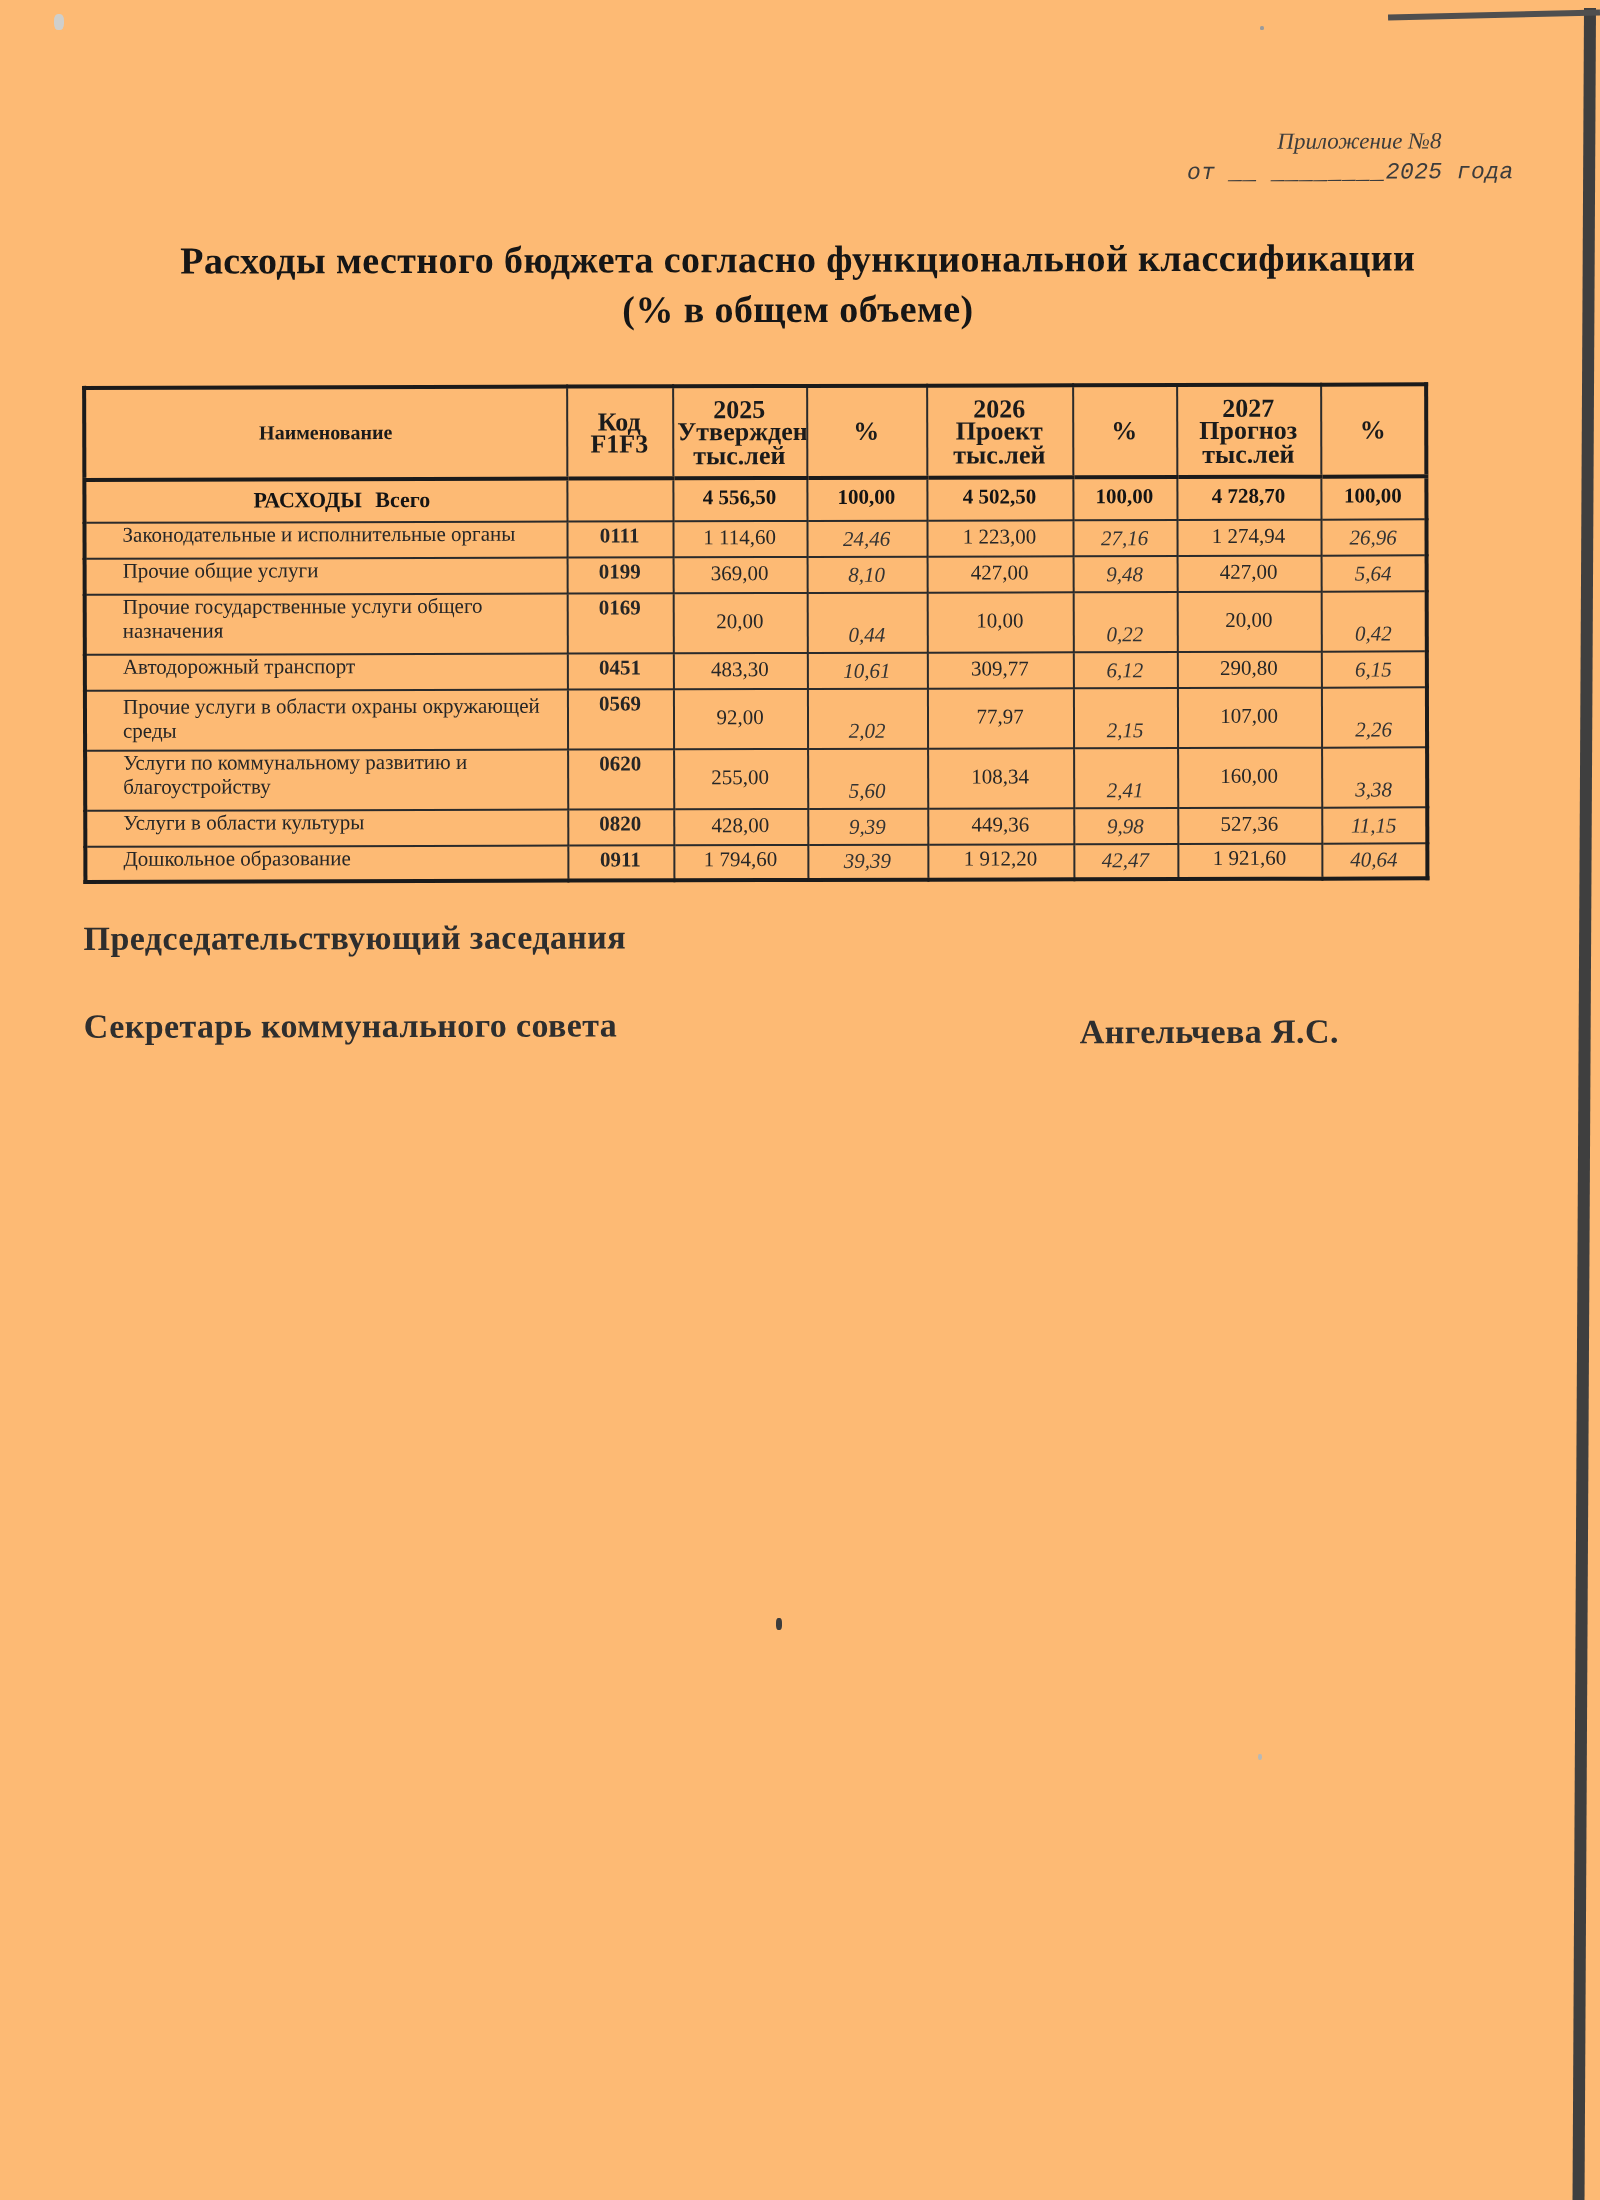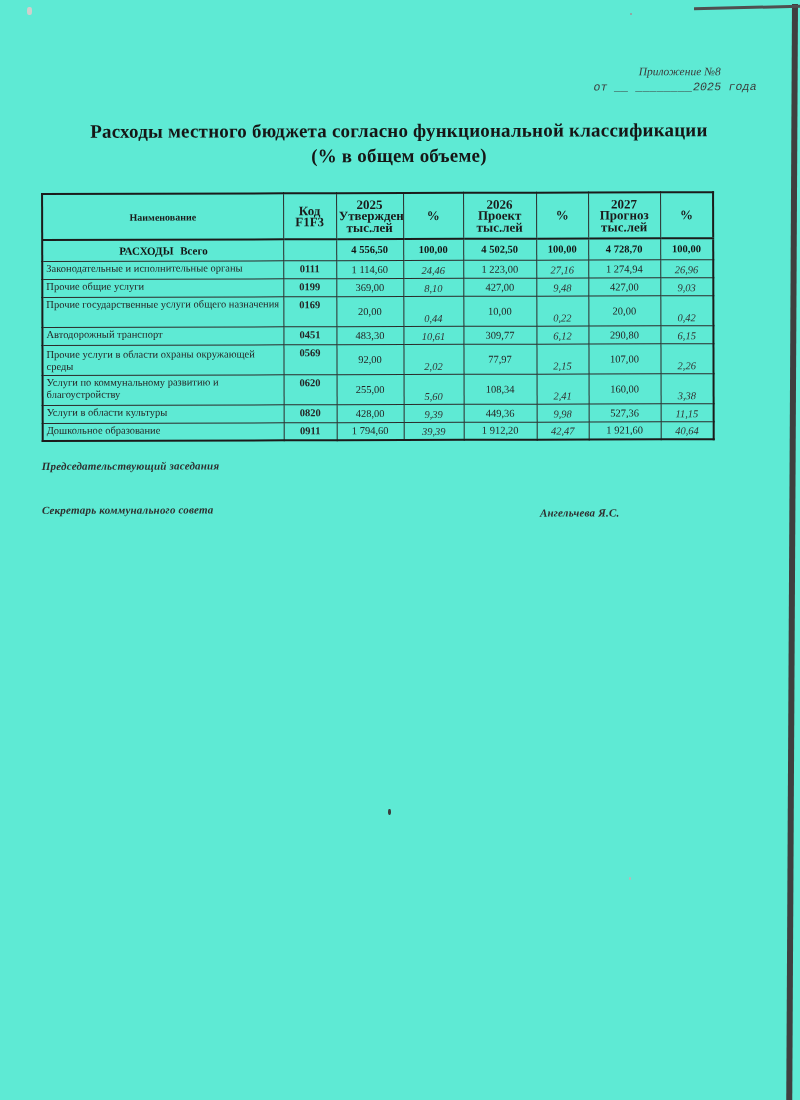--- a/index.html
+++ b/index.html
@@ -1,17 +1,17 @@
 <!DOCTYPE html>
 <html><head>
 <meta charset="utf-8">
 <style>
   html,body{margin:0;padding:0;background:#e8e8e6;}
   .page{
-    position:relative;width:800px;height:1100px;background:#5eead4;
+    position:relative;width:800px;height:1100px;background:#fdba74;
     overflow:hidden;font-family:"Liberation Serif","DejaVu Serif",serif;color:#1f1f1f;
   }
   .scan-rotate{position:absolute;inset:0;transform:rotate(-0.15deg);transform-origin:50% 50%;}
 
   
   .appendix{position:absolute;top:64px;right:40px;width:330px;text-align:right;
     font-style:italic;font-size:11.5px;line-height:16px;color:#3c3c3c;}
   .appendix .l1{padding-right:38px;}
   .appendix .l3{padding-right:2px;letter-spacing:.2px;font-family:Liberation Mono, monospace;}
 
@@ -25,31 +25,31 @@
   table.budget th,table.budget td{border:1px solid #2b2b2b;overflow:hidden;}
   thead tr{height:46px;}
   th{font-weight:bold;text-align:center;vertical-align:middle;color:#1b1b1b;
     border-bottom:2px solid #1b1b1b !important;}
   th.h-name{font-size:10px;}
   th.h-small{font-size:13px;line-height:11.5px;padding:4px 2px;}
   tbody tr{height:18px;}
   tbody tr.total-row{height:21px;}
   tbody tr:nth-child(4),tbody tr:nth-child(6),tbody tr:nth-child(7){height:30px;}
   td{font-size:10.5px;color:#262626;}
-  td.c-name{text-align:left;vertical-align:top;padding:1px 2px 1px 3px;font-size:10.5px;line-height:12.5px;}
+  td.c-name{text-align:left;vertical-align:top;padding:1px 2px 1px 18px;font-size:10.5px;line-height:12.5px;}
   td.c-code{text-align:center;vertical-align:top;font-weight:bold;padding-top:2px;font-size:10.5px;}
   td.c-amt{text-align:center;vertical-align:middle;margin-left:32px;}
   td.c-pct{text-align:center;vertical-align:bottom;font-style:italic;padding-bottom:2px;color:#333;}
   tbody tr:nth-child(6) td.c-name{vertical-align:bottom;}
   tr.total-row td{font-weight:bold;color:#141414;}
   tr.total-row td.c-name{text-align:center;vertical-align:middle;font-size:11px;word-spacing:4px;}
   tr.total-row td.c-pct{font-style:normal;vertical-align:middle;}
 
   
-  .sig{position:absolute;font-weight:bold;font-style:italic;font-size:11px;color:#2e2e2e;letter-spacing:.2px;}
+  .sig{position:absolute;font-weight:bold;font-size:17px;color:#2e2e2e;letter-spacing:.2px;}
   .sig-chair{left:42px;top:459px;}
   .sig-secretary{left:42px;top:503px;}
   .sig-name{left:540px;top:507px;}
 
   
   .edge-stripe{position:absolute;left:792px;top:4px;width:6px;height:1096px;background:#3f3f3f;
     transform:rotate(0.3deg);transform-origin:top center;}
   .edge-topline{position:absolute;left:694px;top:6px;width:106px;height:2.5px;background:#4f4f4f;
     transform:rotate(-1.4deg);}
   .speck{position:absolute;border-radius:40%;}
@@ -119,21 +119,21 @@
             <td class="c-pct">26,96</td>
           </tr>
           <tr>
             <td class="c-name">Прочие  общие услуги</td>
             <td class="c-code">0199</td>
             <td class="c-amt">369,00</td>
             <td class="c-pct">8,10</td>
             <td class="c-amt">427,00</td>
             <td class="c-pct">9,48</td>
             <td class="c-amt">427,00</td>
-            <td class="c-pct">9,03</td>
+            <td class="c-pct">5,64</td>
           </tr>
           <tr>
             <td class="c-name">Прочие  государственные услуги общего назначения</td>
             <td class="c-code">0169</td>
             <td class="c-amt">20,00</td>
             <td class="c-pct">0,44</td>
             <td class="c-amt">10,00</td>
             <td class="c-pct">0,22</td>
             <td class="c-amt">20,00</td>
             <td class="c-pct">0,42</td>

